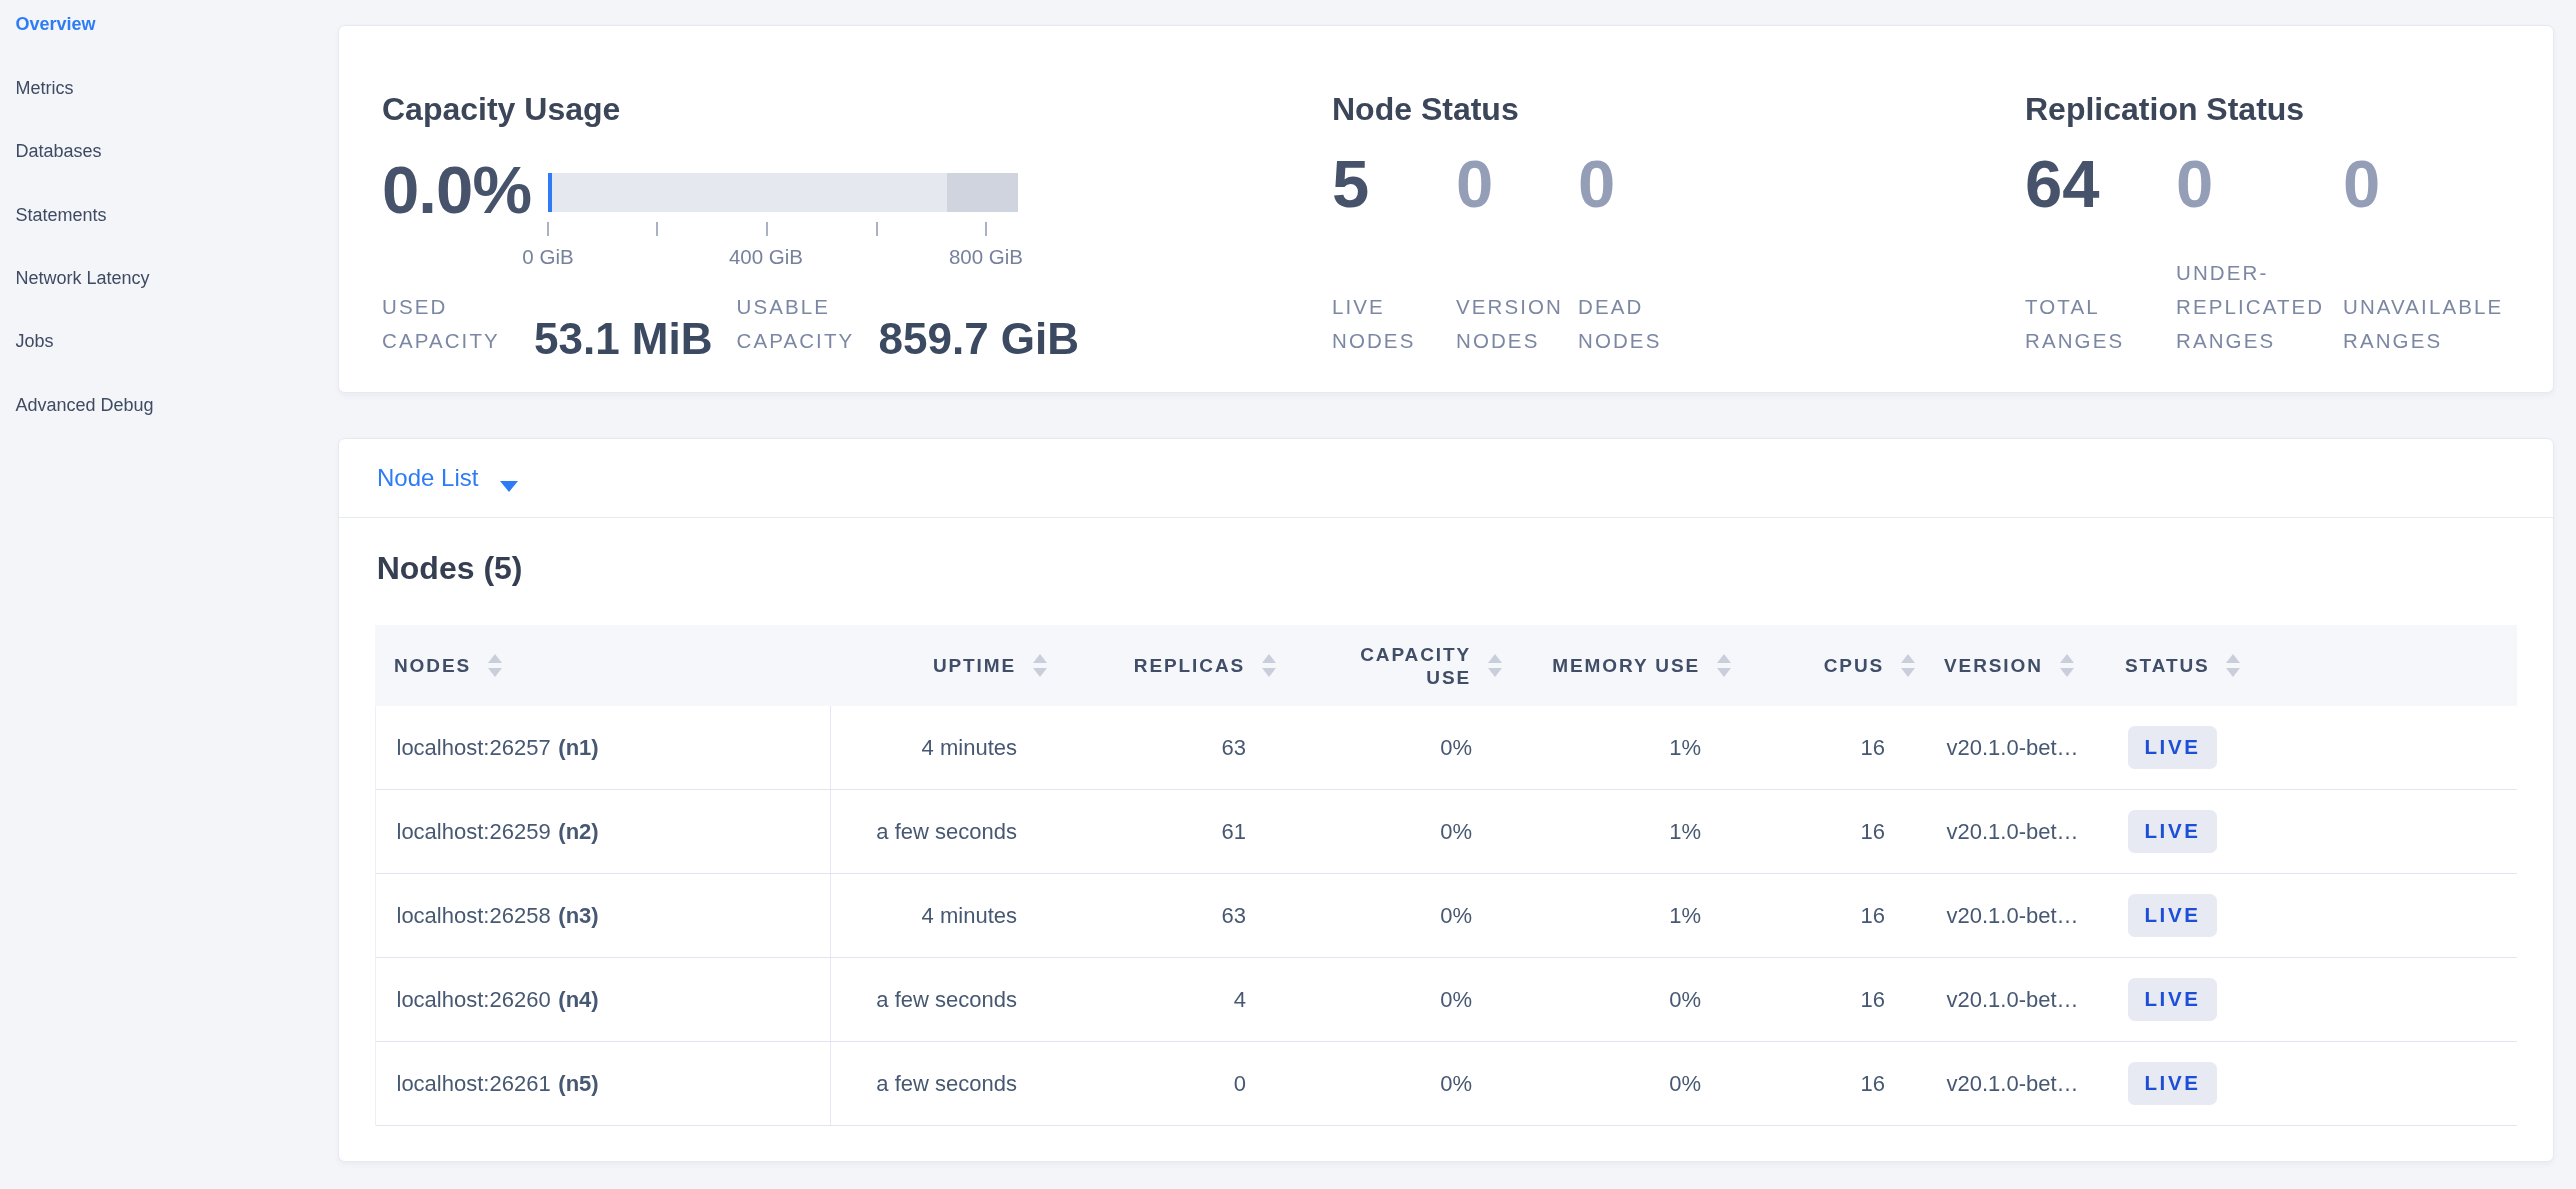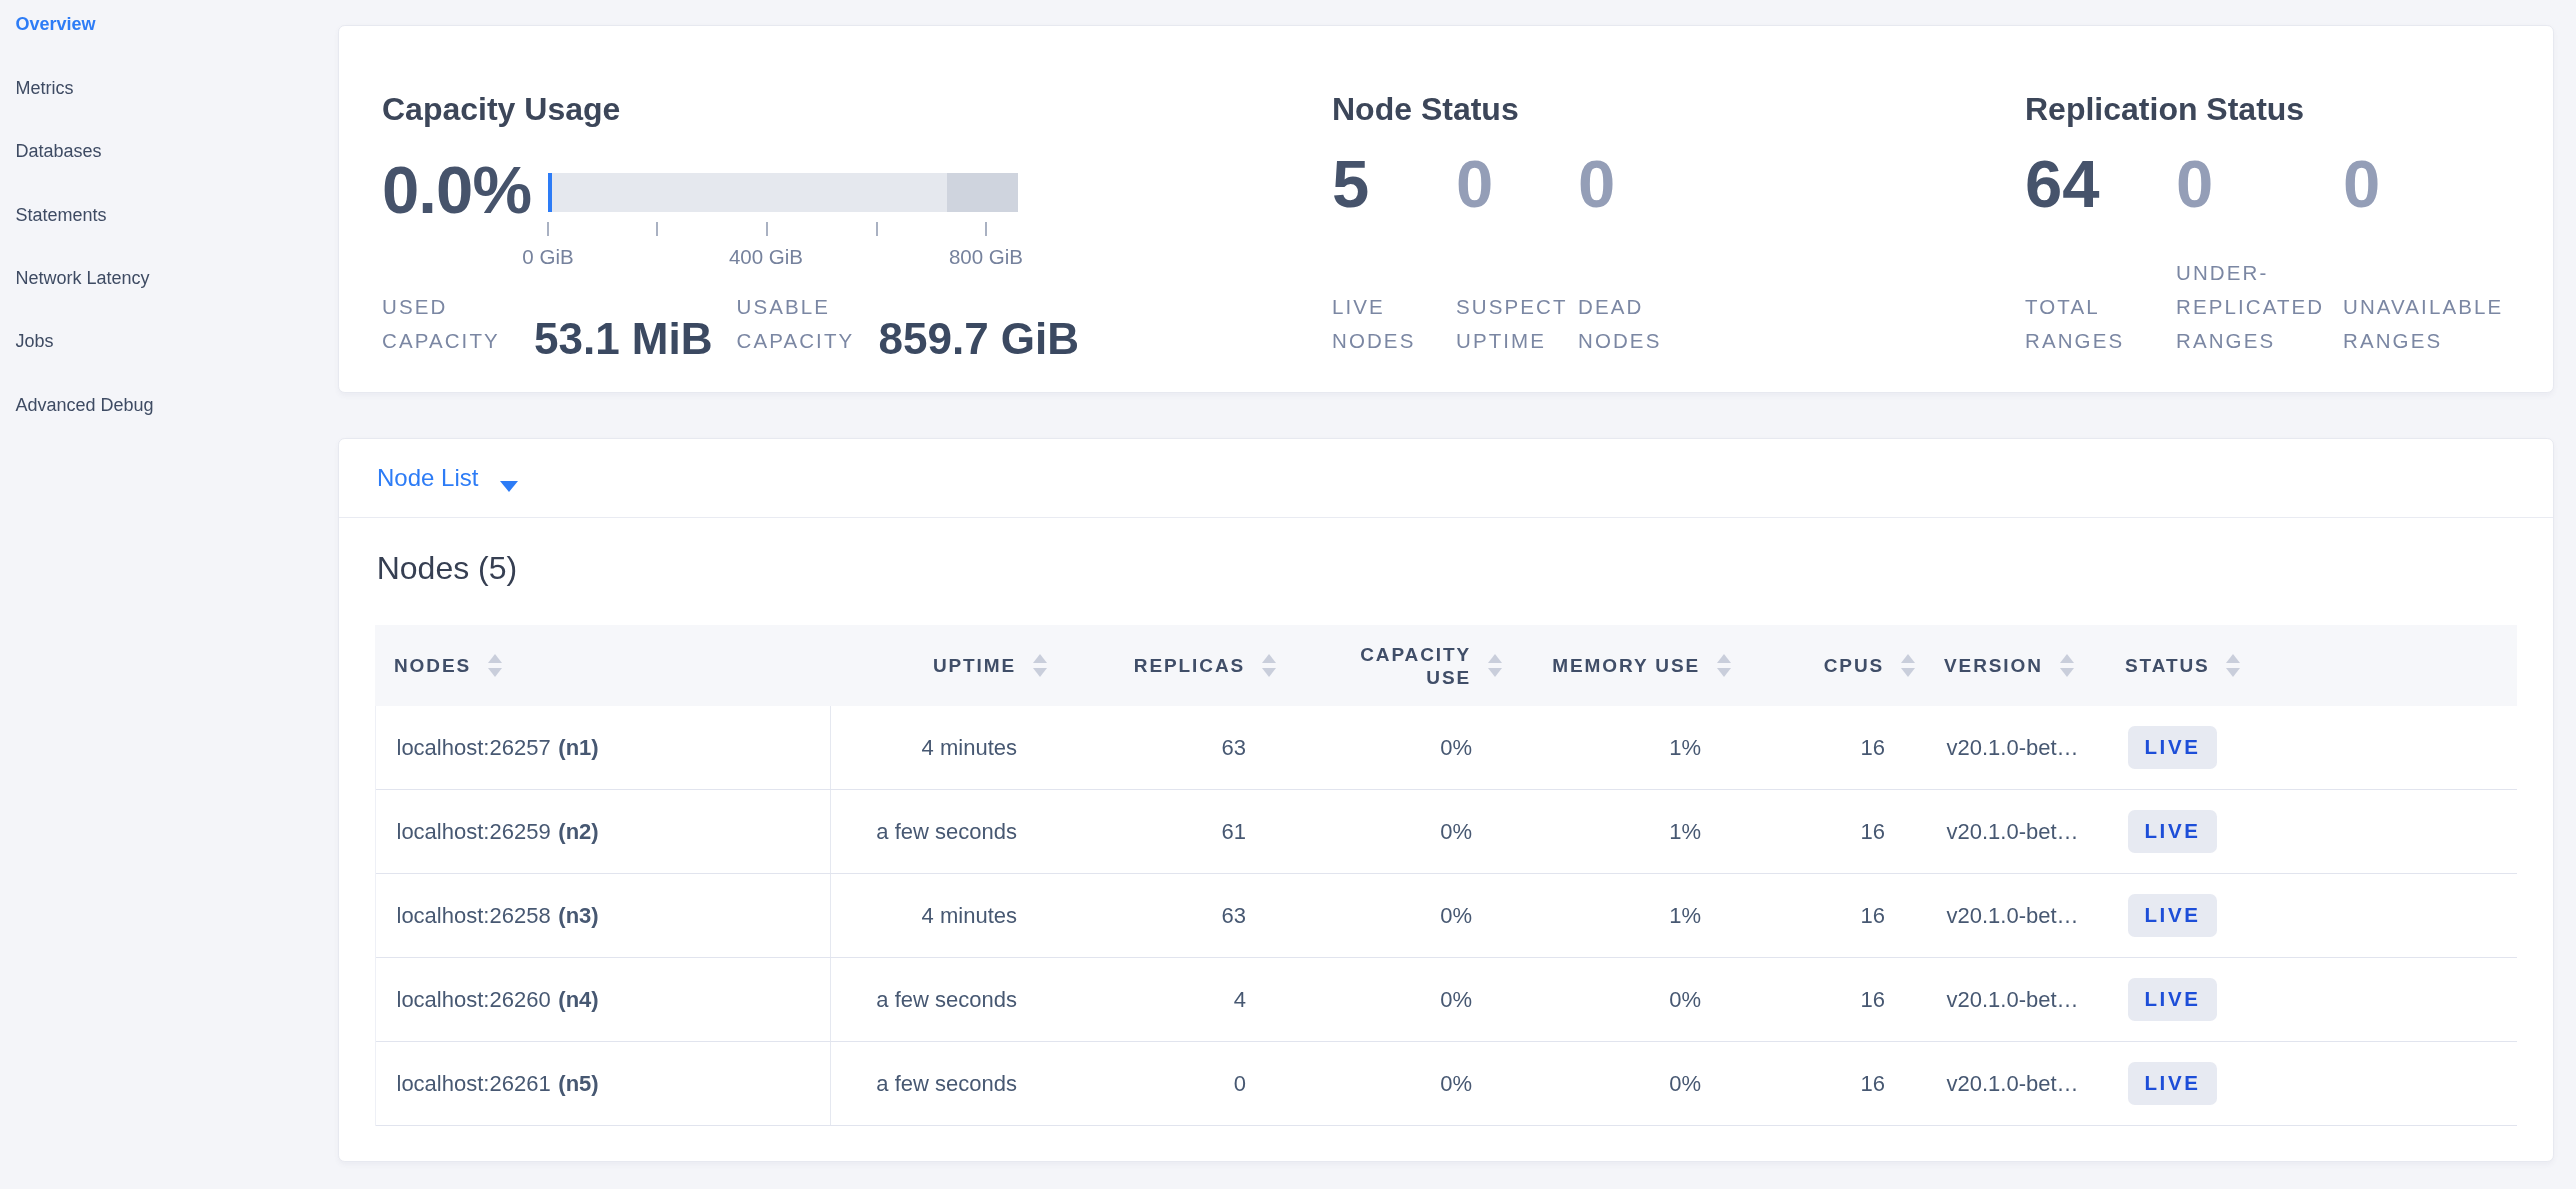--- a/index.html
+++ b/index.html
@@ -44,21 +44,21 @@
   #ns-nums,#ns-labs{left:993px}
   #rs-title{left:1686px}
   #rs-nums,#rs-labs{left:1686px}
   .ns-c1{width:124px}.ns-c2{width:122px}.ns-c3{width:154px}
   .rs-c1{width:151px}.rs-c2{width:167px}.rs-c3{width:196px}
   
   .card2-header{height:79px;border-bottom:1.7px solid #e9ebf2;display:flex;align-items:center;padding-left:38px;box-sizing:border-box}
   .node-list-btn{display:flex;align-items:flex-end;gap:22px;color:#2d7cf6;font-size:24px;cursor:pointer}
   .chevron-down{width:0;height:0;border-left:9.4px solid transparent;border-right:9.4px solid transparent;border-top:11px solid #2d7cf6}
   .card2-body{padding:32px 36px 0;box-sizing:border-box}
-  .nodes-heading{font-size:32px;font-weight:400;color:#363f52;margin:0 0 38px 1.7px}
+  .nodes-heading{font-size:32px;font-weight:700;color:#363f52;margin:0 0 38px 1.7px}
   .tbl{--cols:455px 227px 229px 226px 229px 184px 181px 1fr}
   .thead{display:grid;grid-template-columns:var(--cols);background:#f6f7fa;height:81px}
   .th{display:flex;align-items:center;font-size:19px;font-weight:700;letter-spacing:1.9px;color:#404e68;padding-left:19px;cursor:pointer}
   .th.r{justify-content:flex-end;padding-left:0;padding-right:6.8px}
   .th.r .lbl{text-align:right}
   .th-cap .lbl{max-width:114px;line-height:23px}
   .sort{display:flex;flex-direction:column;gap:5.1px;margin-left:13.6px;width:20.5px;align-items:center}
   .sort .up{width:0;height:0;border-left:7.7px solid transparent;border-right:7.7px solid transparent;border-bottom:9.4px solid #c9cedb}
   .sort .down{width:0;height:0;border-left:7.7px solid transparent;border-right:7.7px solid transparent;border-top:9.4px solid #c9cedb}
   .tbody{border-left:1.7px solid #eef0f6}
@@ -110,21 +110,21 @@
   </div>
 
   <h2 class="sec-title" id="ns-title">Node Status</h2>
   <div class="num-row" id="ns-nums">
     <div class="stat-col ns-c1 big">5</div>
     <div class="stat-col ns-c2 big muted">0</div>
     <div class="stat-col ns-c3 big muted">0</div>
   </div>
   <div class="lab-row" id="ns-labs">
     <div class="stat-col ns-c1 stat-small-label">LIVE NODES</div>
-    <div class="stat-col ns-c2 stat-small-label">SUSPECT UPTIME</div>
+    <div class="stat-col ns-c2 stat-small-label">VERSION NODES</div>
     <div class="stat-col ns-c3 stat-small-label">DEAD NODES</div>
   </div>
 
   <h2 class="sec-title" id="rs-title">Replication Status</h2>
   <div class="num-row" id="rs-nums">
     <div class="stat-col rs-c1 big">64</div>
     <div class="stat-col rs-c2 big muted">0</div>
     <div class="stat-col rs-c3 big muted">0</div>
   </div>
   <div class="lab-row" id="rs-labs">

